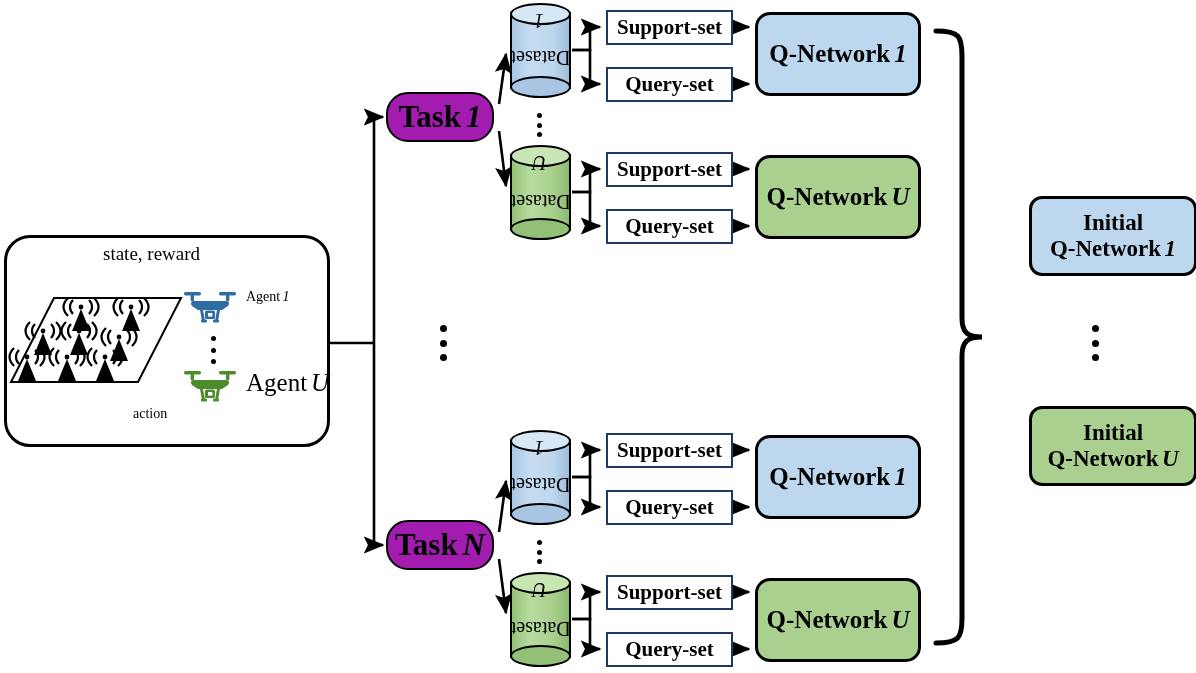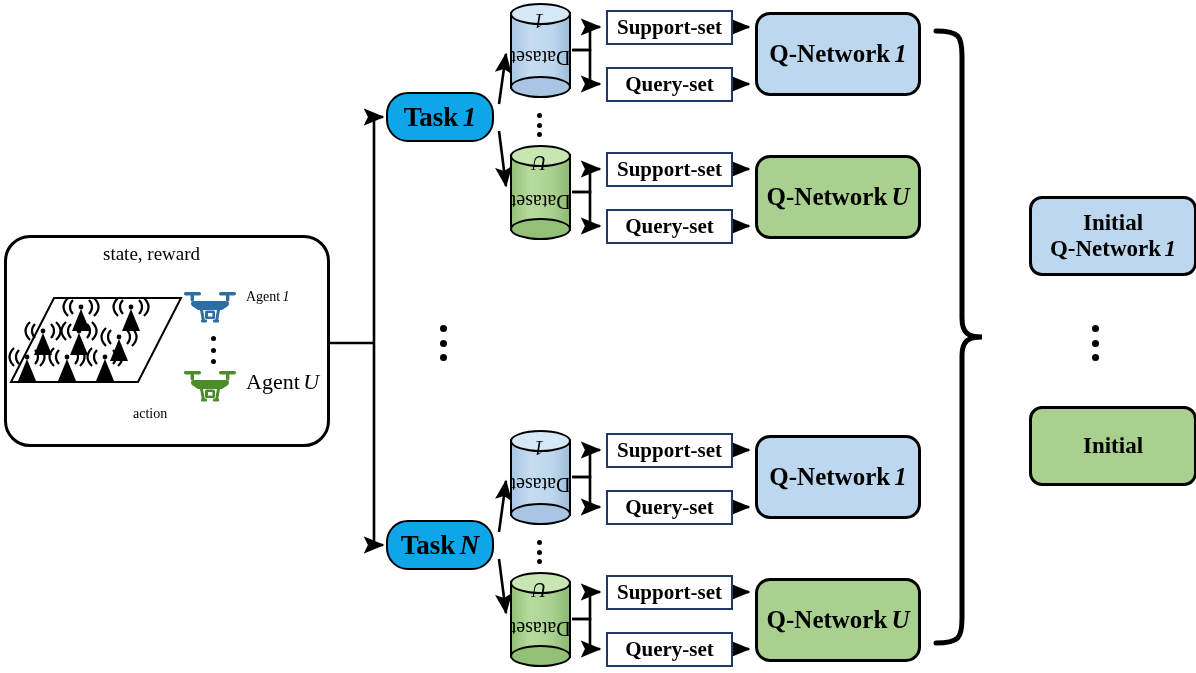--- a/index.html
+++ b/index.html
@@ -8,22 +8,22 @@
   #stage{position:absolute;left:0;top:0;width:1196px;height:673px;}
   svg.layer{position:absolute;left:0;top:0;width:1196px;height:673px;pointer-events:none;}
 
   .node{position:absolute;box-sizing:border-box;display:flex;align-items:center;
         justify-content:center;text-align:center;line-height:1.12;font-weight:bold;}
 
   
   .env-box{border:3px solid #000;border-radius:26px;background:#fff;}
 
   
-  .task-box{border:2.5px solid #000;border-radius:22px;background:#0ea5e9;
-            font-size:27px;}
+  .task-box{border:2.5px solid #000;border-radius:22px;background:#a21caf;
+            font-size:31px;}
   .task-box .it{font-style:italic;padding-left:.16em;}
 
   
   .set-box{border:2.5px solid #1f3864;background:#fff;font-size:21px;}
 
   
   .qnet{border:3px solid #000;border-radius:15px;font-size:25px;}
   .qnet .it{font-style:italic;padding-left:.16em;}
   .qnet.blue{background:#bdd7ee;}
   .qnet.green{background:#a9d08e;}
@@ -246,21 +246,21 @@
       <rect x="44" y="11.5" width="3.4" height="7" rx="1.4"></rect>
       <path d="M13,18 L43,18 C47,18 48,20 46,23 L40,27 L16,27 L10,23 C8,20 9,18 13,18 z"></path>
       <path d="M18,27 L20,38 L23,38 L21,27 z"></path>
       <path d="M38,27 L36,38 L33,38 L35,27 z"></path>
       <rect x="19" y="36.5" width="6" height="3" rx="1.2"></rect>
       <rect x="31" y="36.5" width="6" height="3" rx="1.2"></rect>
       <rect x="23" y="27.5" width="10" height="8.5" rx="1.6"></rect>
     </g>
     <rect x="26" y="30" width="4.4" height="3.6" fill="#fff"></rect>
   </svg>
-  <div class="plain" style="left:246px;top:369px;font-size:22px;"><span>Agent</span><span class="it">U</span></div>
+  <div class="plain" style="left:246px;top:369px;font-size:25px;"><span>Agent</span><span class="it">U</span></div>
 
   <div class="node task-box" style="left:386px;top:92px;width:108px;height:50px;">
       <span>Task</span>
       <span class="it">1</span>
     </div>
 
   <div class="node task-box" style="left:386px;top:520px;width:108px;height:50px;">
       <span>Task</span>
       <span class="it">N</span>
     </div>
@@ -357,15 +357,16 @@
   </div>
 
   <div class="vdots" style="left:1090px;top:325px;width:10px;height:36px;">
     <i style="width:7px;height:7px;"></i>
       <i style="width:7px;height:7px;"></i>
       <i style="width:7px;height:7px;"></i>
   </div>
 
   <div class="node initq green" style="left:1029px;top:406px;width:168px;height:80px;">
     <div>Initial</div>
+    <div><span>Q-Network</span><span class="it">U</span></div>
   </div>
 
 </div>
 
 </body></html>

